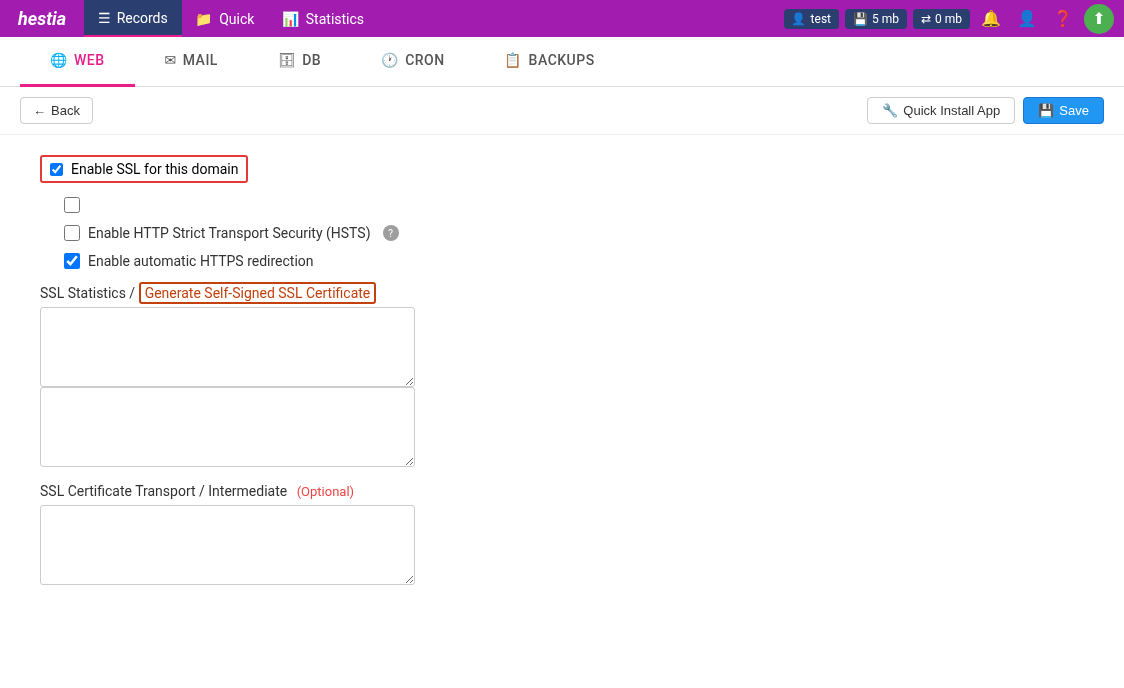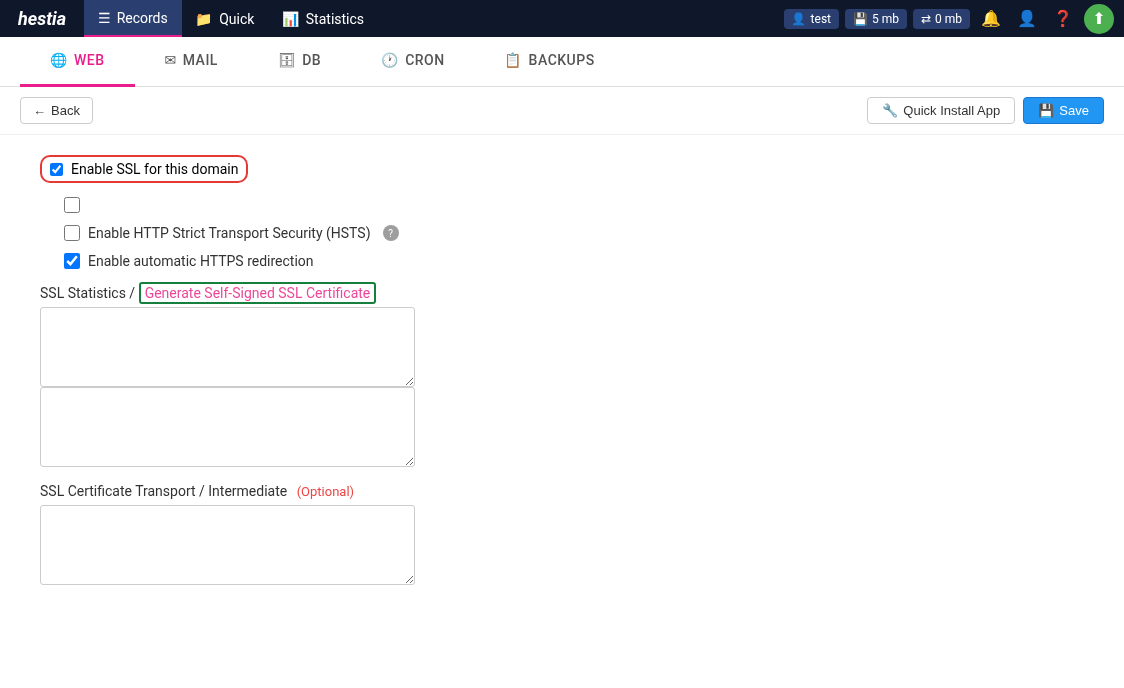--- a/index.html
+++ b/index.html
@@ -1,20 +1,20 @@
 <!DOCTYPE html>
 <html><head>
   <meta charset="utf-8">
   <style>
     * { box-sizing: border-box; margin: 0; padding: 0; }
     body { font-family: -apple-system, BlinkMacSystemFont, 'Segoe UI', Roboto, sans-serif; font-size: 14px; background: #f5f5f5; }
 
     
     .top-nav {
-      background: #0f172a;
+      background: #a21caf;
       height: 37px;
       display: flex;
       align-items: center;
       padding: 0 10px;
       gap: 0;
     }
     .logo {
       color: white;
       font-size: 18px;
       font-weight: bold;
@@ -157,42 +157,42 @@
     }
     .checkbox-row input[type="checkbox"] {
       width: 16px;
       height: 16px;
       cursor: pointer;
     }
 
     
     .ssl-enable-group {
       border: 2px solid #e53935;
-      border-radius: 10px;
+      border-radius: 3px;
       padding: 4px 8px;
       display: inline-flex;
       align-items: center;
       gap: 8px;
       margin-bottom: 14px;
     }
 
     .sub-options {
       margin-left: 24px;
     }
 
     .field-label {
       font-size: 14px;
       color: #333;
       margin-bottom: 6px;
       margin-top: 16px;
     }
     .generate-link {
-      color: #ec4899;
+      color: #c2410c;
       text-decoration: none;
-      border: 2px solid #15803d;
+      border: 2px solid #c2410c;
       border-radius: 3px;
       padding: 1px 4px;
     }
 
     .ssl-textarea {
       width: 375px;
       height: 80px;
       border: 1px solid #ccc;
       border-radius: 3px;
       resize: both;

